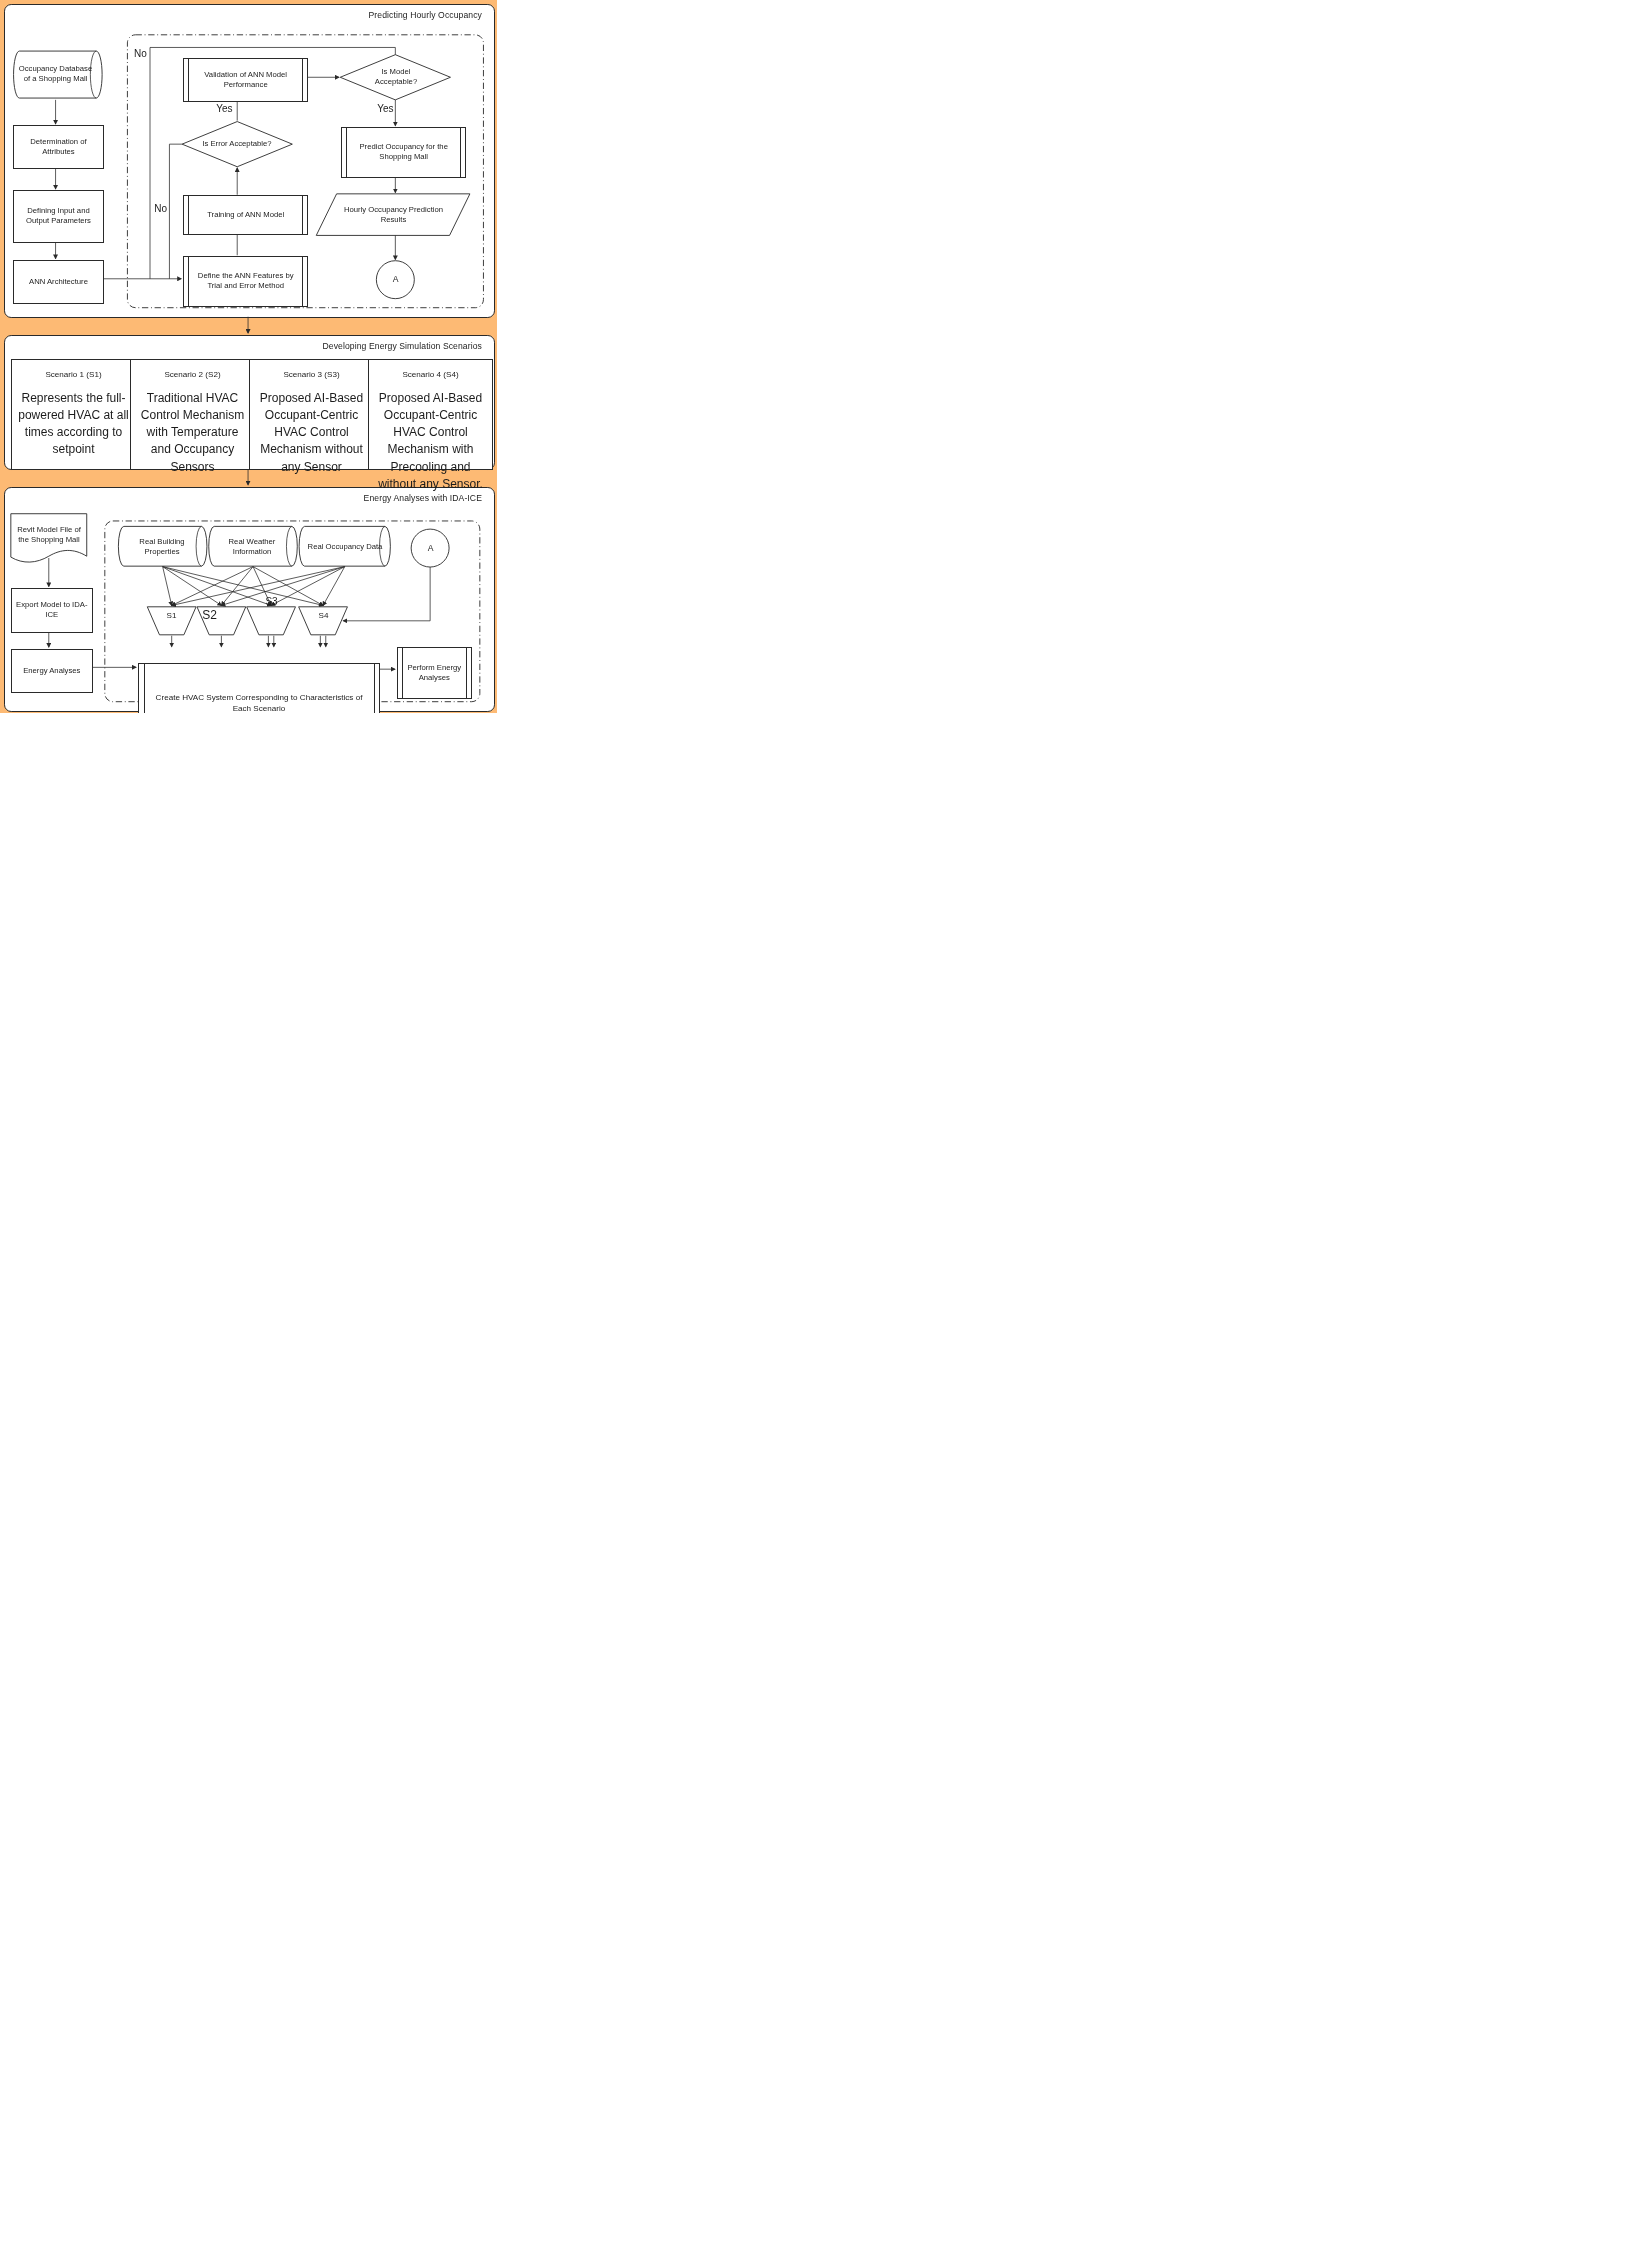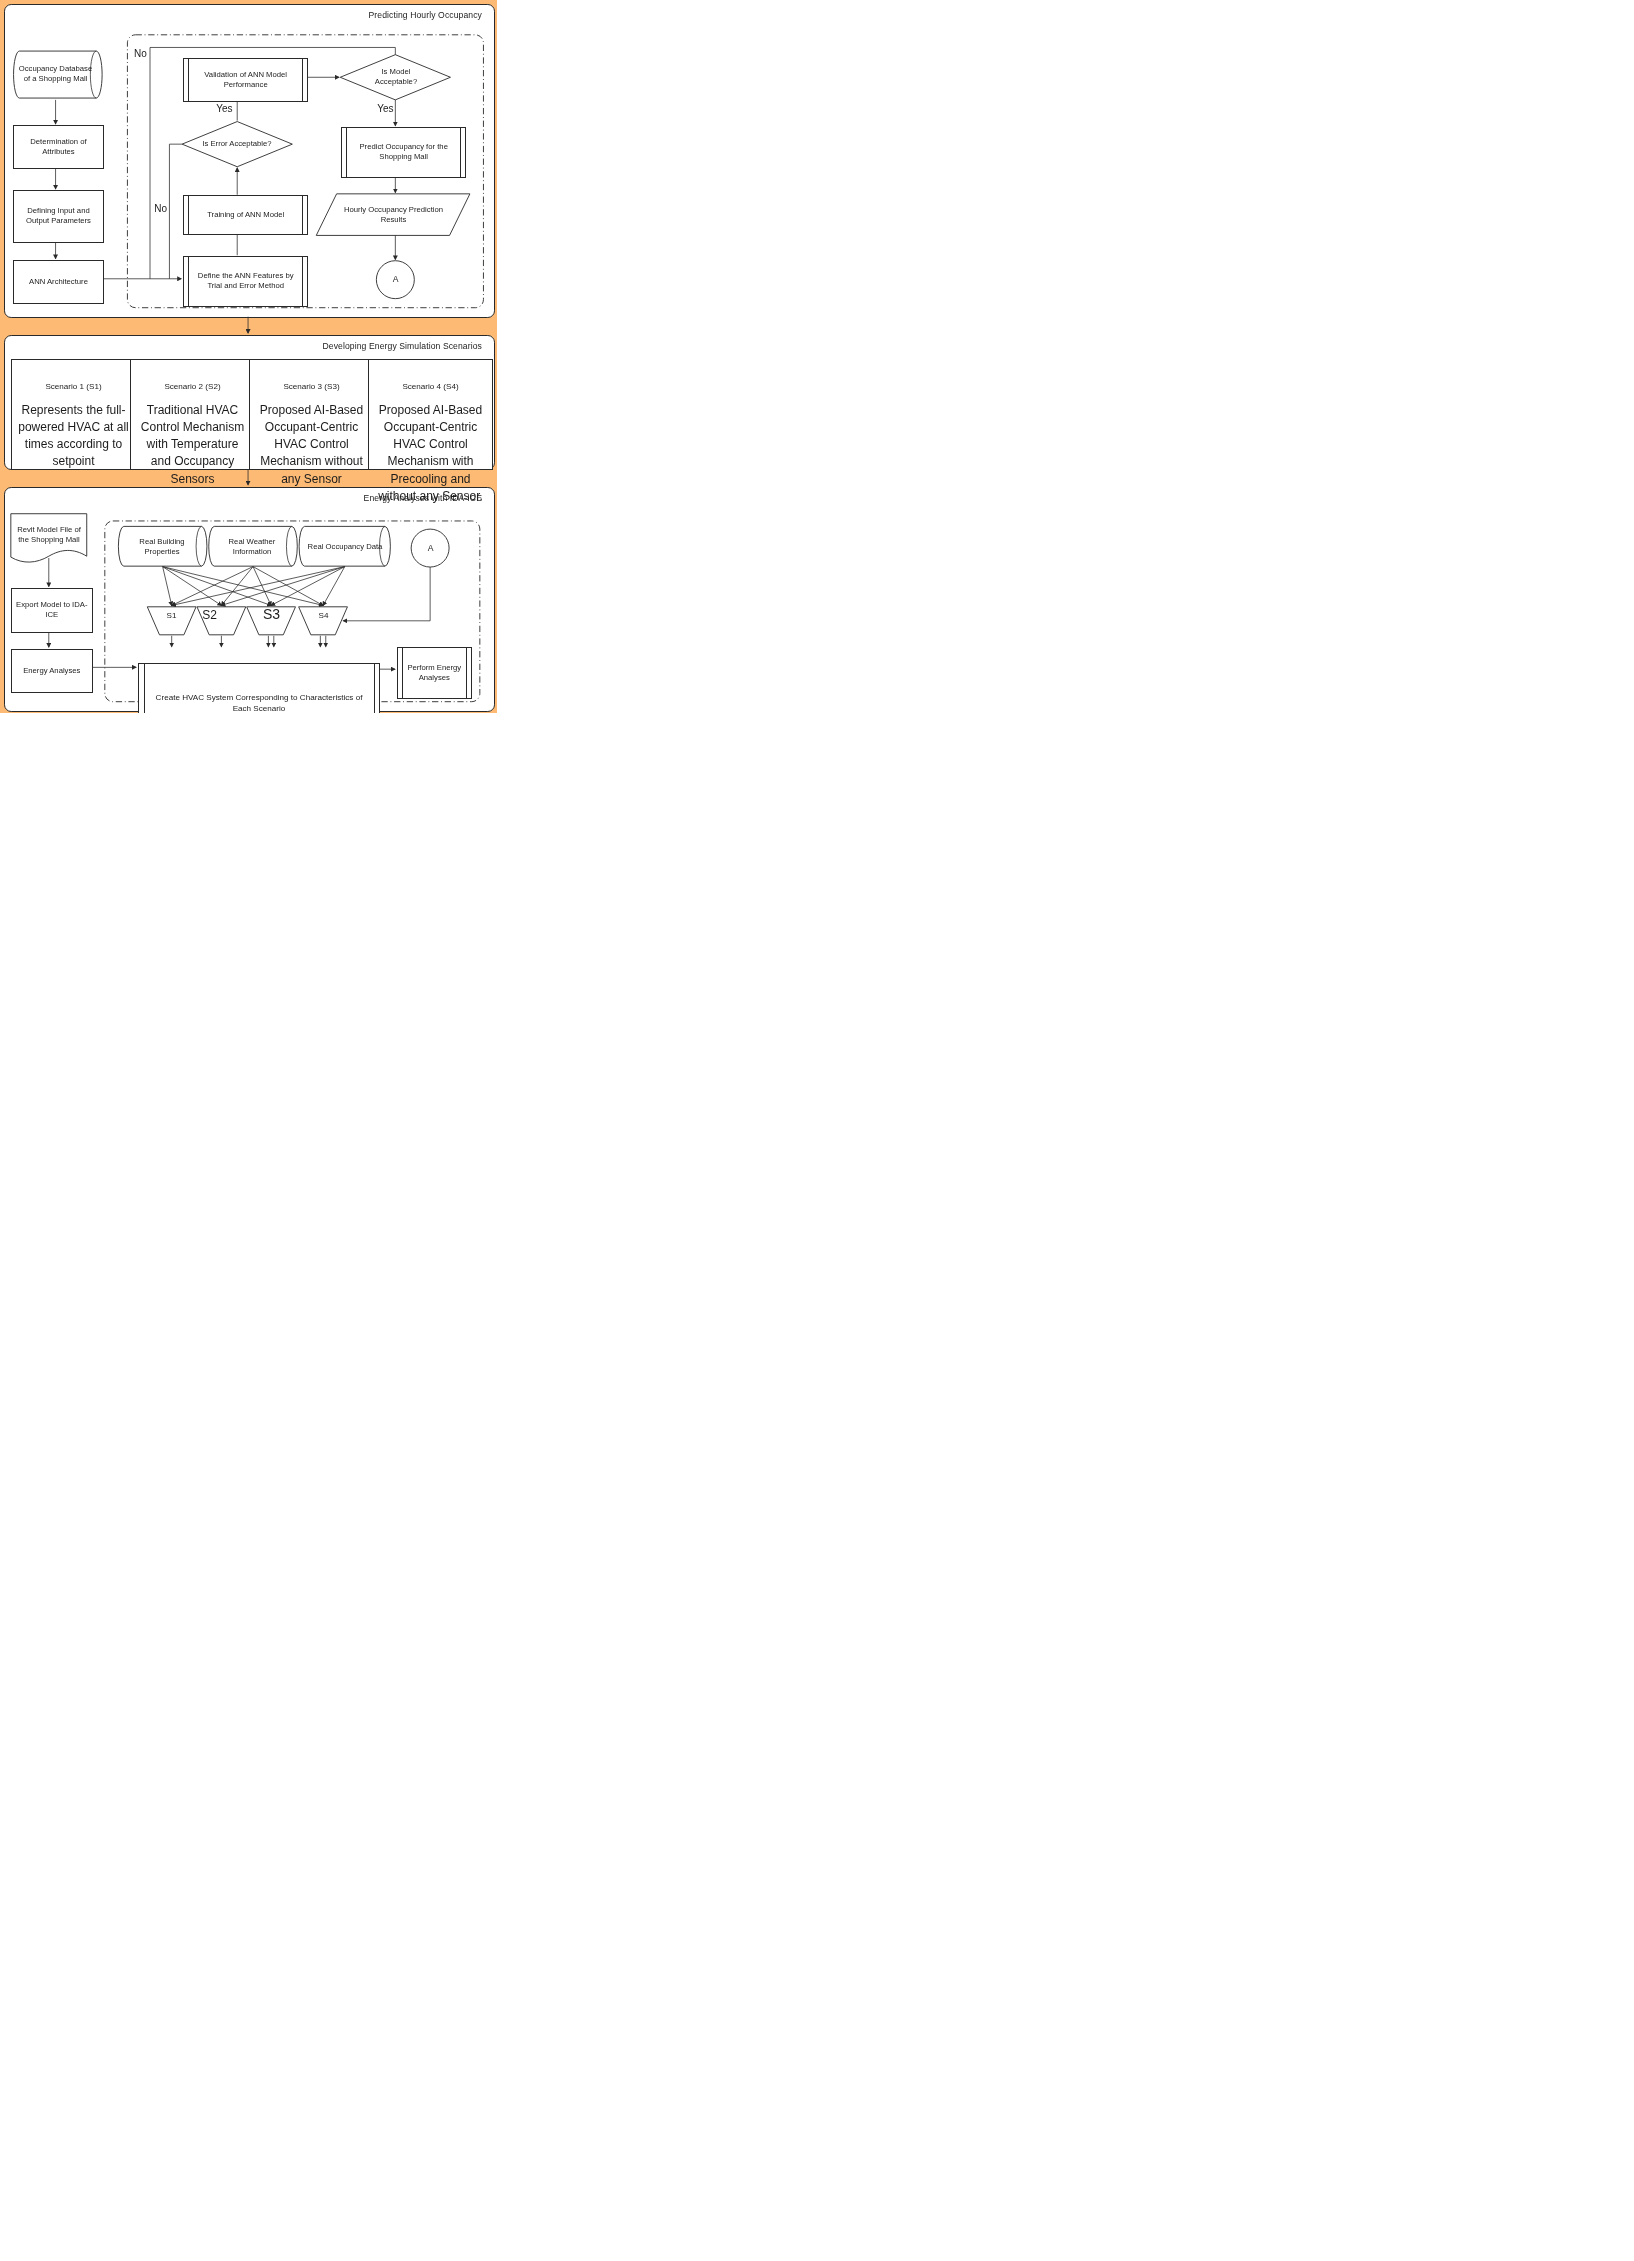--- a/index.html
+++ b/index.html
@@ -11,21 +11,21 @@
   .box{position:absolute;z-index:2;border:0.9px solid #2a2a2a;background:#ffffff;display:flex;
        align-items:center;justify-content:center;text-align:center;font-size:7.7px;line-height:1.3;padding:1.8px}
   .pre .bar{position:absolute;top:-0.5px;bottom:-0.5px;width:0;border-left:0.8px solid #2a2a2a}
   .pre .bar.l{left:4.1px}
   .pre .bar.r{right:4.1px}
   .txt{position:absolute;z-index:2;display:flex;align-items:center;justify-content:center;
        text-align:center;font-size:7.7px;line-height:1.3}
   .lbl{position:absolute;z-index:3;font-size:10px}
   .lbl.r{text-align:right}
   .card{position:absolute;z-index:2;border:0.9px solid #2a2a2a;background:#ffffff;padding:3.6px 4.5px}
-  .card .ct{font-size:8.1px;font-weight:400;text-align:center;margin:18px 0 0}
+  .card .ct{font-size:8.1px;font-weight:400;text-align:center;margin:6px 0 0}
   .card .cb{font-size:12px;line-height:1.42;margin:11.8px 0 0;text-align:center}
   .conn{stroke:#2a2a2a;stroke-width:1.7;fill:none}
   .shape{stroke:#2a2a2a;stroke-width:2;fill:#ffffff}
   .noline{stroke:#2a2a2a;stroke-width:1.7;fill:none}
   .dashdot{stroke:#2a2a2a;stroke-width:2;fill:none;stroke-dasharray:14 6 2 6}
 </style>
 </head>
 <body>
 
 <div class="canvas">
@@ -185,21 +185,21 @@
   <div class="box" style="left:11px;top:588px;width:76px;height:39px">Export Model to IDA-ICE</div>
   <div class="box" style="left:11px;top:649px;width:76px;height:38px">Energy Analyses</div>
 
   <div class="txt" style="left:125px;top:532px;width:74px;height:29px">Real Building Properties</div>
   <div class="txt" style="left:215px;top:532px;width:74px;height:29px">Real Weather Information</div>
   <div class="txt" style="left:306px;top:532px;width:78px;height:29px">Real Occupancy Data</div>
   <div class="txt" style="left:417px;top:535px;width:27px;height:27px;font-size:8.6px">A</div>
 
   <div class="txt" style="left:158px;top:609px;width:27px;height:14.5px;font-size:8.1px">S1</div>
   <div class="txt" style="left:196px;top:609px;width:27px;height:14.5px;font-size:12px">S2</div>
-  <div class="txt" style="left:258px;top:607px;width:27px;height:14.5px;font-size:14px">S3</div>
+  <div class="txt" style="left:258px;top:594px;width:27px;height:14.5px;font-size:10px">S3</div>
   <div class="txt" style="left:310px;top:609px;width:27px;height:14.5px;font-size:8.1px">S4</div>
 
   <div class="box pre" style="left:138px;top:663px;width:220px;height:42px;padding:19px 10px;font-size:8.1px">
     <i class="bar l" style="left:4.5px"></i>
       <i class="bar r" style="right:4.5px"></i>
     <span>Create HVAC System Corresponding to Characteristics of Each Scenario</span>
   </div>
   <div class="box pre" style="left:397px;top:647px;width:60px;height:46px;padding:1.8px 6.3px">
     <i class="bar l"></i>
       <i class="bar r"></i>

